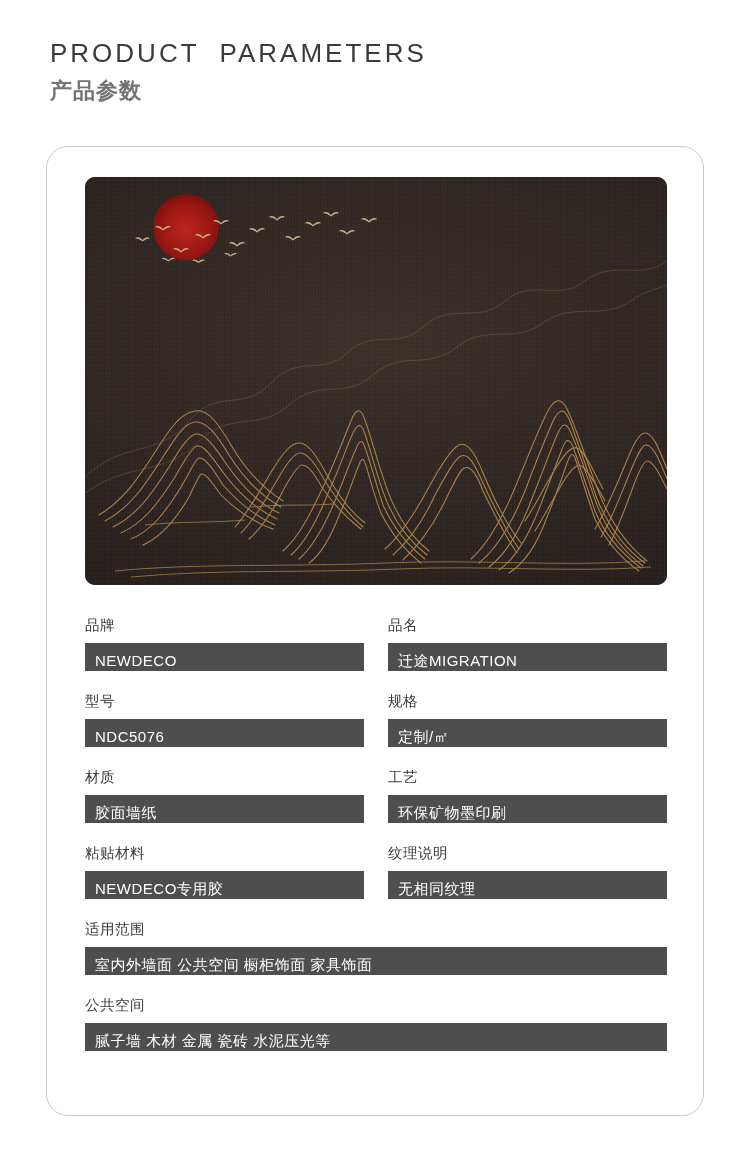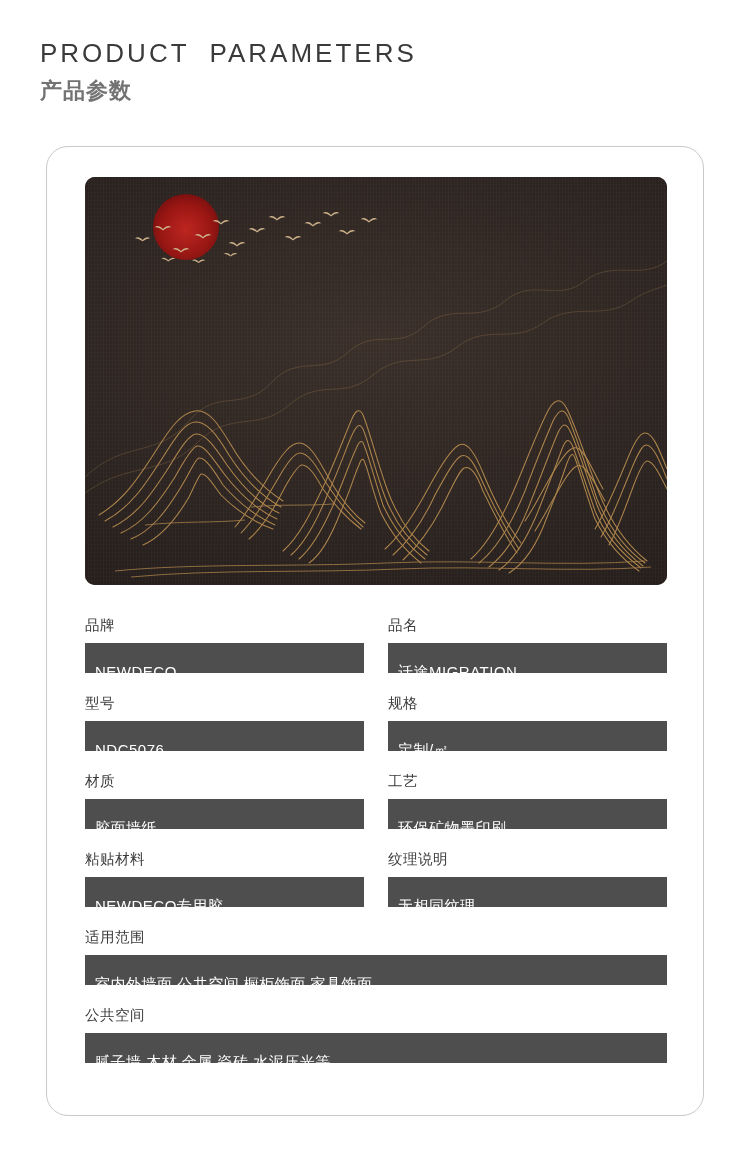--- a/index.html
+++ b/index.html
@@ -18,21 +18,21 @@
   .page {
     position: relative;
     width: 750px;
     height: 1168px;
     box-sizing: border-box;
   }
 
   
   .header {
     position: absolute;
-    left: 40px;
+    left: 50px;
     top: 36px;
   }
   .header-en {
     font-size: 26px;
     letter-spacing: 3px;
     color: #3a3a3a;
     font-weight: 400;
     line-height: 34px;
     white-space: pre;
   }
@@ -105,26 +105,26 @@
     flex: 0 0 100%;
   }
   .spec-label {
     font-size: 14.5px;
     color: #3b3b3b;
     line-height: 20px;
     margin-bottom: 8px;
     letter-spacing: 0.5px;
   }
   .spec-value {
-    height: 20px;
+    height: 28px;
     line-height: 28px;
     background: #4e4e4e;
     color: #ffffff;
     font-size: 15px;
-    padding: 15px 10px;
+    padding: 4px 10px;
     box-sizing: border-box;
     letter-spacing: 0.5px;
     white-space: nowrap;
     overflow: hidden;
   }
 </style>
 </head>
 <body>
 
 <div class="page">

